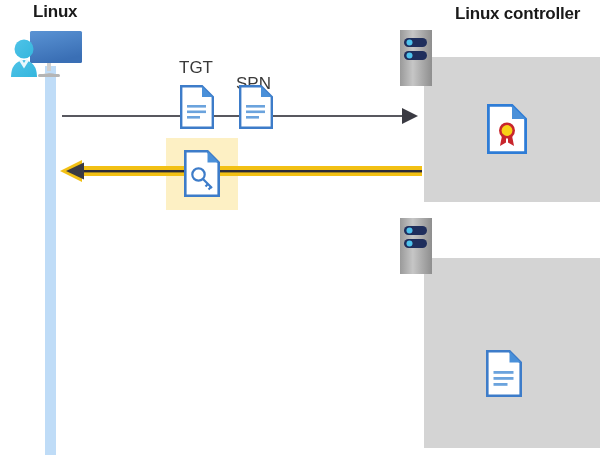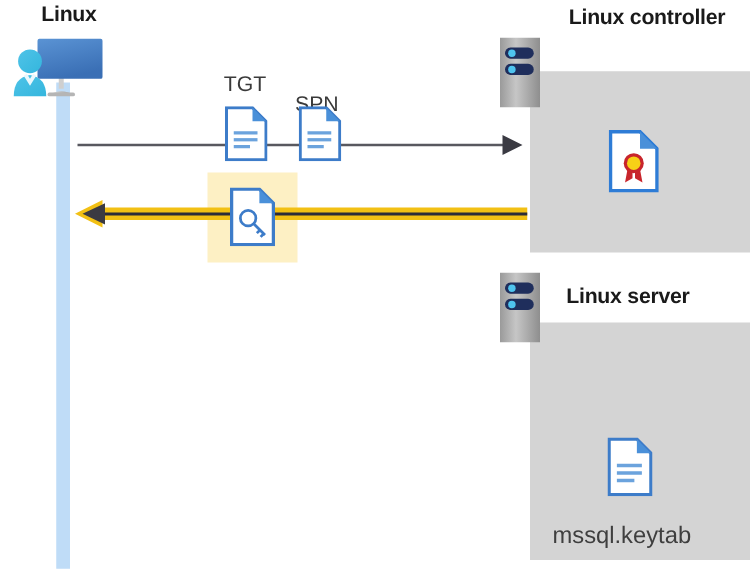--- a/index.html
+++ b/index.html
@@ -110,21 +110,20 @@
       <circle cx="16" cy="24" r="9.5" fill="url(#bodyGrad)"></circle>
 
       <path d="M3 52 q0 -15 13 -17 q13 2 13 17 z" fill="url(#bodyGrad)"></path>
 
       <path d="M11 35.5 l5 8 l5 -8 l-2.5 -1.6 l-2.5 4 l-2.5 -4 z" fill="#eaf7fc"></path>
     </svg>
   </div>
 
   <div class="title" id="client-title">Linux</div>
   <div class="title" id="dc-title">Linux controller</div>
-  <div class="title" id="linux-title">Linux server</div>
 
   <div class="rack" id="dc-rack">
     <svg width="32" height="56" viewBox="0 0 32 56" xmlns="http://www.w3.org/2000/svg">
       <defs>
         <linearGradient id="rackGrad1" x1="0" y1="0" x2="1" y2="0">
           <stop offset="0%" stop-color="#9a9a9a"></stop>
           <stop offset="40%" stop-color="#c6c6c6"></stop>
           <stop offset="100%" stop-color="#8e8e8e"></stop>
         </linearGradient>
       </defs>
@@ -233,15 +232,14 @@
       <path d="M1.3 1.3 H23.5 L34.7 12.5 V45.7 H1.3 Z" fill="#ffffff" stroke="#3d7cc9" stroke-width="2.6"></path>
       <path d="M23.5 1.3 L34.7 12.5 H23.5 Z" fill="#4a90d9"></path>
       <g fill="#6ba3dd">
         <rect x="7.5" y="21" width="20" height="2.8"></rect>
         <rect x="7.5" y="27" width="20" height="2.8"></rect>
         <rect x="7.5" y="33" width="14" height="2.8"></rect>
       </g>
     </svg>
   </div>
 
-  <div class="doclabel" id="keytab-label">mssql.keytab</div>
 
 </div>
 
 </body></html>

